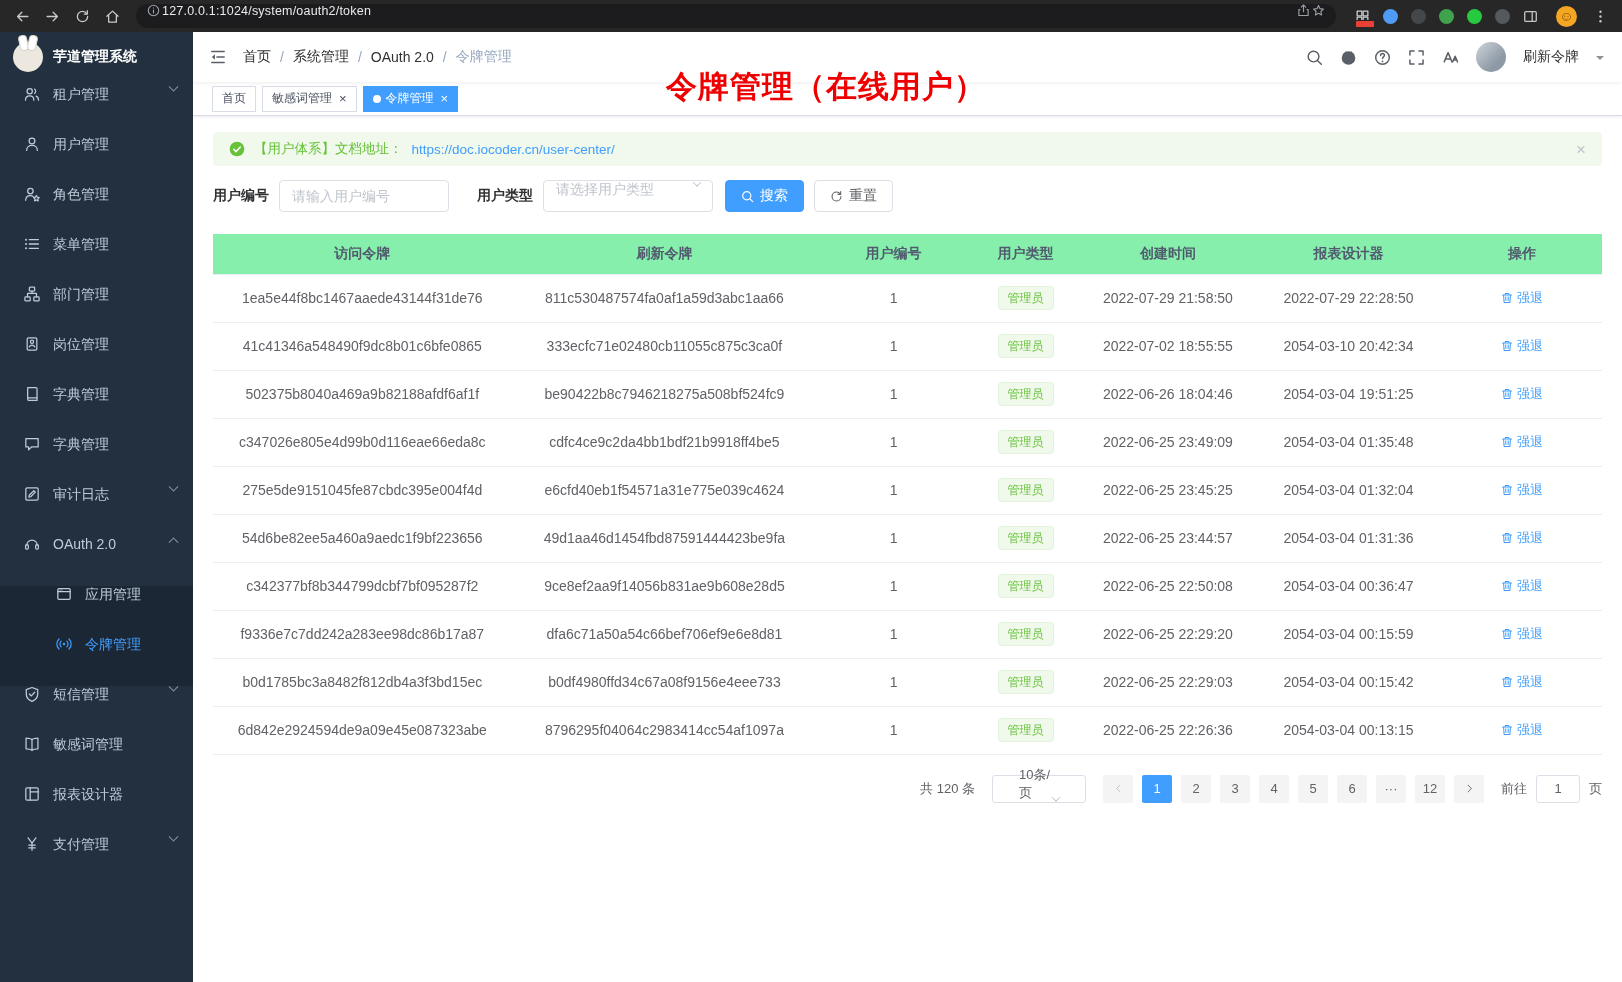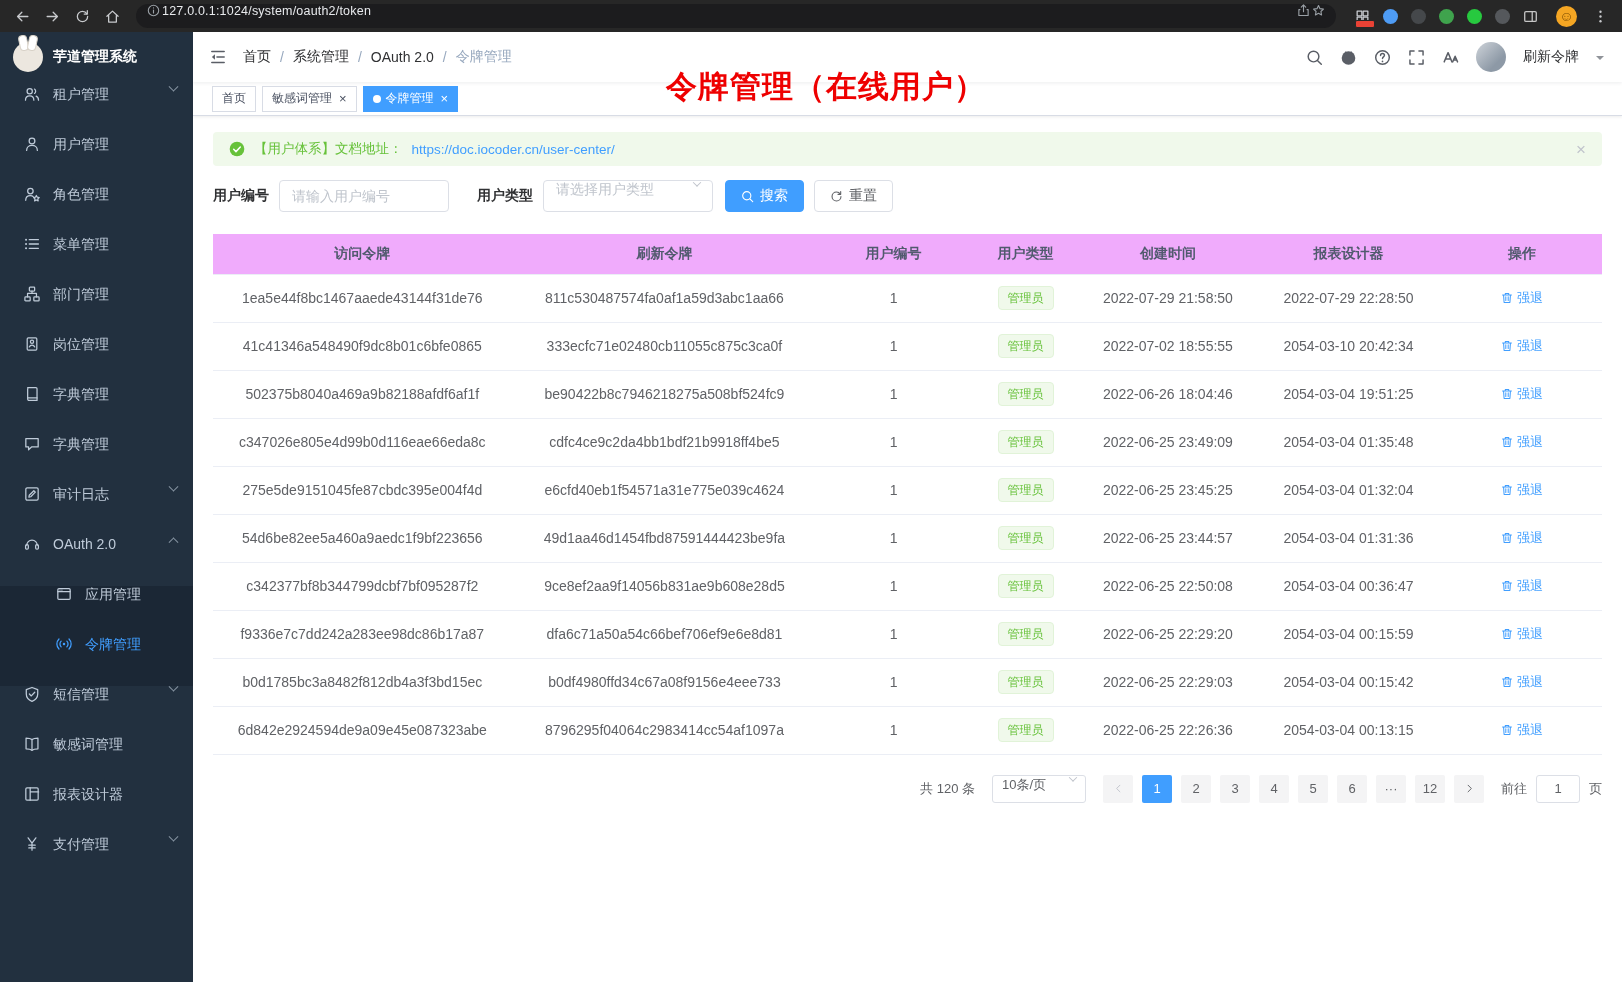--- a/index.html
+++ b/index.html
@@ -76,28 +76,28 @@
 .f-gap{width:28px}
 .f-select{width:170px;height:32px;border:1px solid #dcdfe6;border-radius:4px;padding:0 12px;display:flex;color:#bfc4cc;font-size:14px;cursor:pointer}
 .sel-caret{margin-left:auto;width:6px;height:6px;border-right:1.3px solid #c0c4cc;border-bottom:1.3px solid #c0c4cc;transform:rotate(45deg) translate(-1px,-1px);flex:none}
 .btn{height:32px;border-radius:4px;display:inline-flex;align-items:center;gap:6px;padding:0 15px;font-size:14px;cursor:pointer;border:1px solid #dcdfe6;background:#fff;color:#606266;font-family:inherit}
 .btn.primary{background:var(--primary,#409eff);border-color:var(--primary,#409eff);color:#fff}
 .btn svg.icn{width:13px;height:13px}
 .btn.ml{margin-left:10px}
 .btn.ml2{margin-left:12px}
 
 table{width:100%;border-collapse:collapse;margin-top:22px;table-layout:fixed}
-th{height:40px;background:#f0abfc;color:#515a6e;font-weight:700;font-size:14px;text-align:center;border-bottom:1px solid #ebeef5}
+th{height:40px;background:#86efac;color:#515a6e;font-weight:700;font-size:14px;text-align:center;border-bottom:1px solid #ebeef5}
 td{height:48px;text-align:center;color:#606266;font-size:14px;border-bottom:1px solid #ebeef5;white-space:nowrap;overflow:hidden;text-overflow:ellipsis}
 .badge{display:inline-block;padding:2px 9px;font-size:12px;border-radius:4px;color:var(--success,#67c23a);background:#f0f9eb;border:1px solid #e1f3d8;line-height:18px}
 .act{color:var(--primary,#409eff);font-size:13px;display:inline-flex;align-items:center;gap:4px;cursor:pointer}
 
 .pager{display:flex;align-items:center;justify-content:flex-end;margin-top:20px;gap:9px;color:#606266;font-size:13px}
 .pg-total{margin-right:8px;color:#606266}
-.pg-size{width:94px;height:28px;border:1px solid #dcdfe6;border-radius:3px;display:flex;align-items:flex-start;padding:0 9px;color:#606266;font-size:13px;background:#fff;cursor:pointer;margin-right:8px}
+.pg-size{width:94px;height:28px;border:1px solid #dcdfe6;border-radius:3px;display:flex;align-items:flex-end;padding:0 26px;color:#606266;font-size:13px;background:#fff;cursor:pointer;margin-right:8px}
 .pg-btn{min-width:30px;height:28px;padding:0 4px;border-radius:2px;background:#f4f4f5;color:#606266;display:inline-flex;align-items:center;justify-content:center;font-size:13px;cursor:pointer}
 .pg-btn svg.icn{width:11px;height:11px}
 .pg-btn.active{background:var(--primary,#409eff);color:#fff}
 .pg-btn.disabled{color:#c0c4cc}
 .pg-goto{margin-left:8px}
 .pg-goto-input{width:44px;height:28px;border:1px solid #dcdfe6;border-radius:3px;text-align:center;font-size:13px;color:#606266;outline:none;font-family:inherit}
 
 .annotation{position:absolute;top:66px;left:666px;font-size:31px;font-weight:700;color:var(--annotation-red,#ee0000);letter-spacing:1px;z-index:10;white-space:nowrap}
 </style>
 </head>

